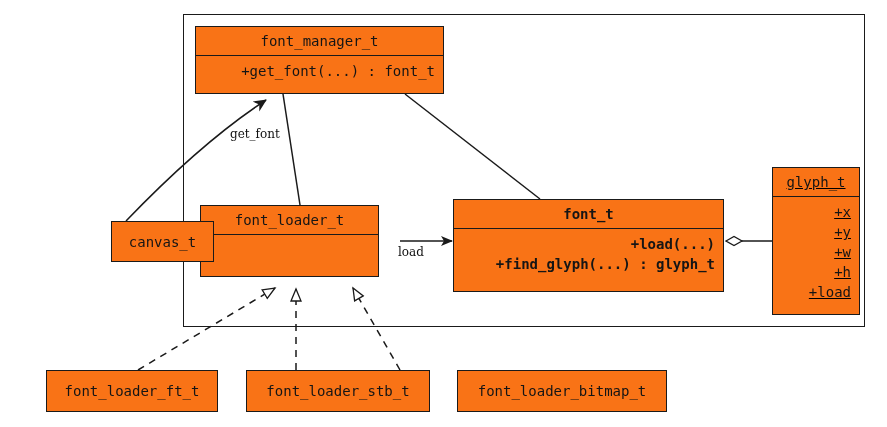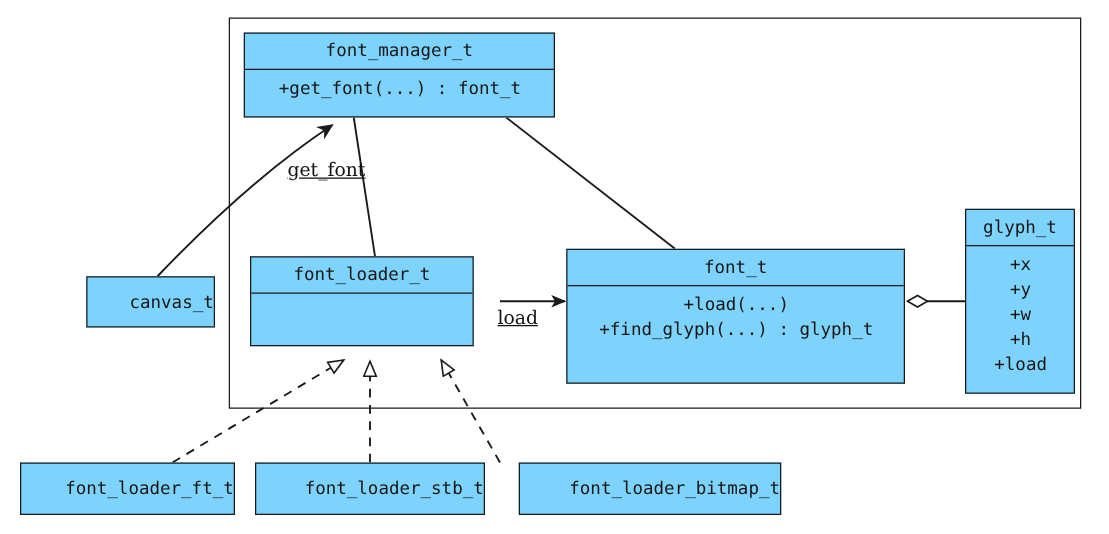--- a/index.html
+++ b/index.html
@@ -20,21 +20,21 @@
     left: 0;
     top: 0;
     width: 887px;
     height: 427px;
     pointer-events: none;
   }
   .uml-box {
     position: absolute;
     box-sizing: border-box;
     border: 1.6px solid #1a1a1a;
-    background: #7dd3fc;
+    background: #f97316;
     z-index: 3;
   }
   .uml-title {
     text-align: center;
     font-family: "DejaVu Sans Mono", "Liberation Mono", monospace;
     font-size: 14px;
     color: #151515;
     letter-spacing: 0px;
     padding: 6px 4px 6px 4px;
     white-space: nowrap;
@@ -44,50 +44,50 @@
   }
   .uml-members {
     padding: 5px 8px 5px 9px;
   }
   .uml-member {
     font-family: "DejaVu Sans Mono", "Liberation Mono", monospace;
     font-size: 14px;
     color: #151515;
     white-space: nowrap;
     line-height: 20px;
-    text-align: center;
+    text-align: right;
   }
   .container-frame {
     position: absolute;
     box-sizing: border-box;
     border: 1.6px solid #1a1a1a;
     background: transparent;
     z-index: 1;
   }
   .edge-label {
     position: absolute;
     font-family: "DejaVu Serif", "Liberation Serif", serif;
-    font-size: 15px;
+    font-size: 12px;
     color: #101010;
     white-space: nowrap;
     background: transparent;
     z-index: 4;
-    text-decoration: underline;
   }
   .simple-box-label {
     text-align: center;
     font-family: "DejaVu Sans Mono", "Liberation Mono", monospace;
     font-size: 14px;
     color: #151515;
     white-space: nowrap;
   }
   .simple-box {
     display: flex;
     align-items: center;
-    justify-content: flex-end;
+    justify-content: center;
+    margin-left: 42px;
   }
 </style>
 </head>
 <body>
 
 <div id="canvas-root">
 
   <div class="container-frame" style="left:183px; top:14px; width:682px; height:313px;"></div>
 
   <svg class="edge-layer" viewBox="0 0 887 427">
@@ -129,46 +129,46 @@
     <div class="uml-members">
       <div class="uml-member">+get_font(...) : font_t</div>
     </div>
   </div>
 
   <div class="uml-box" style="left:200px; top:205px; width:179px; height:72px;">
     <div class="uml-title">font_loader_t</div>
     <div class="uml-divider"></div>
   </div>
 
-  <div class="uml-box" style="left:453px; top:199px; width:271px; height:108px;">
+  <div class="uml-box" style="left:453px; top:199px; width:271px; height:93px;font-weight:bold;">
     <div class="uml-title">font_t</div>
     <div class="uml-divider"></div>
     <div class="uml-members">
       <div class="uml-member">+load(...)</div>
       <div class="uml-member">+find_glyph(...) : glyph_t</div>
     </div>
   </div>
 
-  <div class="uml-box" style="left:772px; top:167px; width:88px; height:148px;">
+  <div class="uml-box" style="left:772px; top:167px; width:88px; height:148px;text-decoration:underline;">
     <div class="uml-title">glyph_t</div>
     <div class="uml-divider"></div>
     <div class="uml-members">
       <div class="uml-member">+x</div>
       <div class="uml-member">+y</div>
       <div class="uml-member">+w</div>
       <div class="uml-member">+h</div>
       <div class="uml-member">+load</div>
     </div>
   </div>
 
   <div class="uml-box simple-box" style="left:69px; top:221px; width:103px; height:41px;">
     <div class="simple-box-label">canvas_t</div>
   </div>
 
-  <div class="uml-box simple-box" style="left:16px; top:370px; width:172px; height:42px;">
+  <div class="uml-box simple-box" style="left:4px; top:370px; width:172px; height:42px;">
     <div class="simple-box-label">font_loader_ft_t</div>
   </div>
 
   <div class="uml-box simple-box" style="left:204px; top:370px; width:184px; height:42px;">
     <div class="simple-box-label">font_loader_stb_t</div>
   </div>
 
   <div class="uml-box simple-box" style="left:415px; top:370px; width:210px; height:42px;">
     <div class="simple-box-label">font_loader_bitmap_t</div>
   </div>

